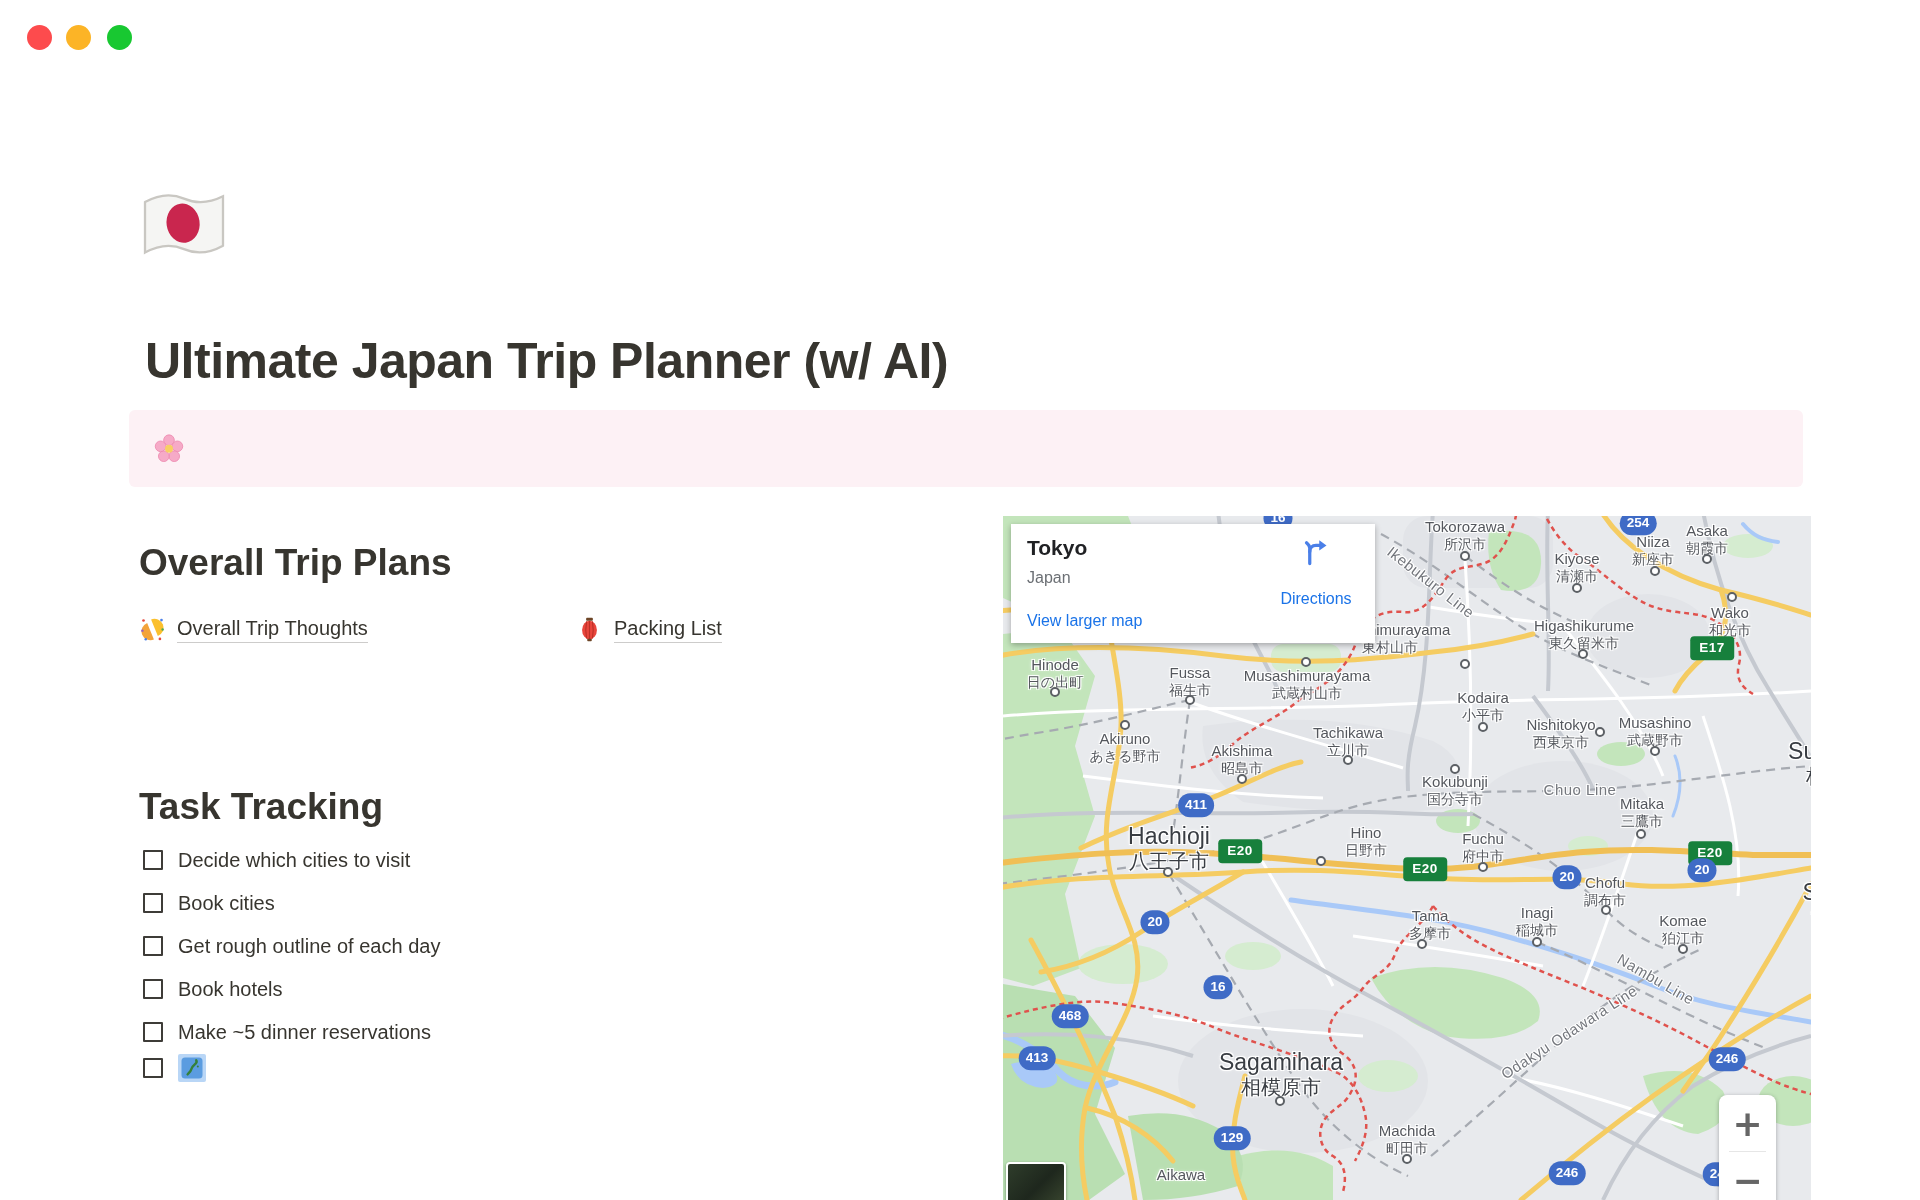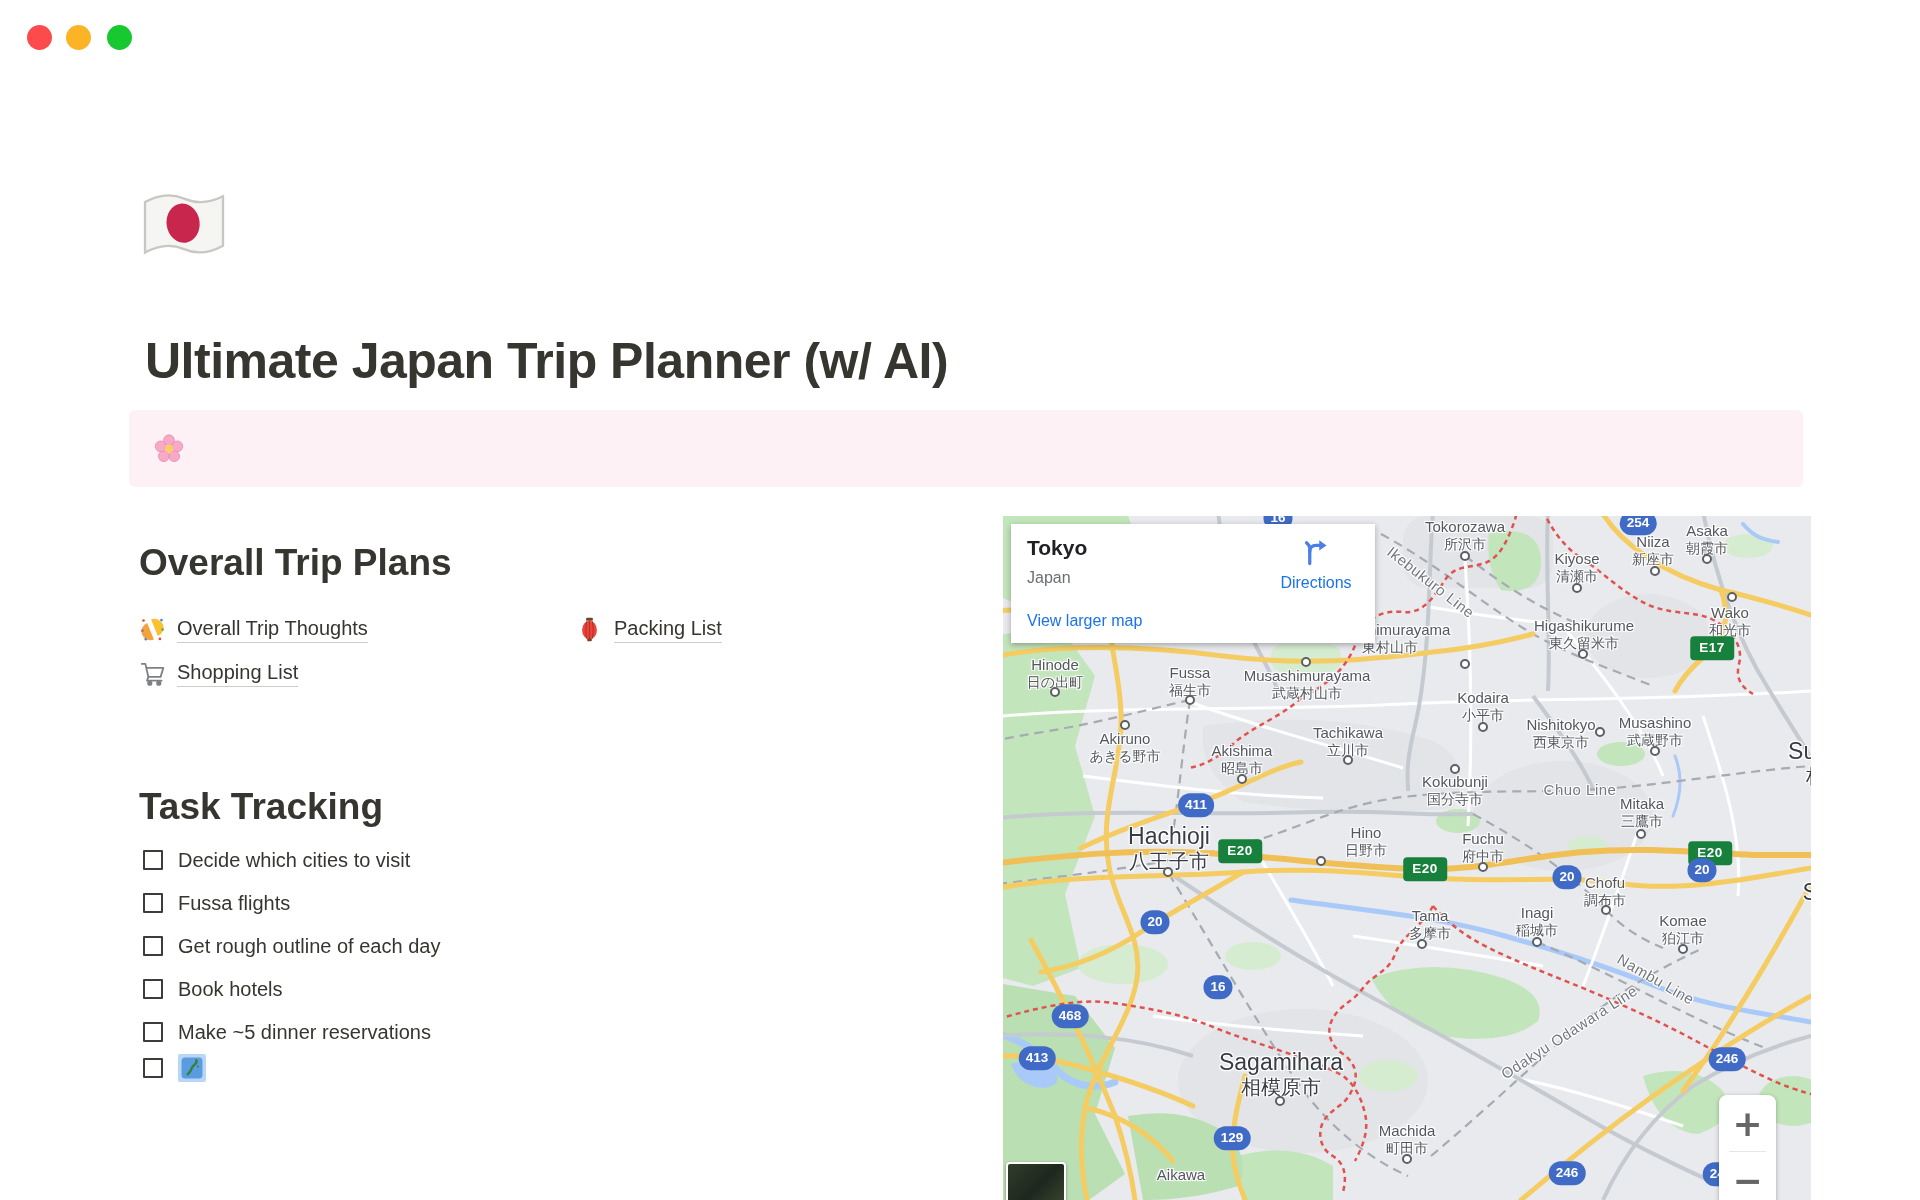--- a/index.html
+++ b/index.html
@@ -39,21 +39,21 @@
     text-shadow:-1px -1px 0 #fff,1px -1px 0 #fff,-1px 1px 0 #fff,1px 1px 0 #fff;}
   .map-dot{position:absolute;width:10px;height:10px;border:2.2px solid #5c6065;background:#fff;border-radius:50%;box-sizing:border-box;transform:translate(-50%,-50%);}
   .map-badge{position:absolute;transform:translate(-50%,-50%);color:#fff;font-weight:bold;font-size:13.5px;line-height:1;padding:5px 7px;white-space:nowrap;}
   .map-badge.blue{background:#3f6bc6;border-radius:12px;}
   .map-badge.green{background:#17803c;border-radius:4px;letter-spacing:0.5px;padding:5px 9px;}
   
   .info-card{position:absolute;left:8px;top:8px;width:364px;height:119px;background:#fff;z-index:5;box-shadow:0 2px 6px rgba(0,0,0,0.3);}
   .ic-title{position:absolute;left:16px;top:12px;font-size:21px;font-weight:bold;color:#202124;}
   .ic-sub{position:absolute;left:16px;top:45px;font-size:16px;color:#6b6f74;}
   .ic-dir{position:absolute;right:14px;top:12px;width:90px;text-align:center;cursor:pointer;}
-  .ic-dir .dlabel{font-size:16px;color:#1a73e8;margin-top:4px;}
+  .ic-dir .dlabel{font-size:16px;color:#1a73e8;margin-top:20px;}
   .ic-view{position:absolute;left:16px;top:88px;font-size:16px;color:#1a73e8;cursor:pointer;}
   
   .zoomctl{position:absolute;left:716px;top:579px;width:57px;height:130px;background:#fff;border-radius:8px;z-index:5;box-shadow:0 1px 4px rgba(0,0,0,0.3);}
   .zbtn{width:57px;height:56px;display:flex;align-items:center;justify-content:center;font-size:36px;font-weight:bold;color:#666;cursor:pointer;font-family:"DejaVu Sans",sans-serif;}
   .zdiv{height:1px;background:#e6e6e6;margin:0 10px;}
   .satthumb{position:absolute;left:3px;top:646px;width:56px;height:40px;border:2px solid #fff;border-radius:4px;z-index:4;cursor:pointer;
     background:linear-gradient(135deg,#2f3d2b 0%,#1e271d 55%,#39462f 100%);box-shadow:0 1px 3px rgba(0,0,0,0.4);}
 </style>
 </head>
 <body>
@@ -111,42 +111,31 @@
     <span class="ico">
       <svg viewBox="0 0 24 24" width="27" height="27">
         <rect x="9" y="1.6" width="6" height="2.6" rx="0.8" fill="#6d4526"></rect>
         <ellipse cx="12" cy="12.4" rx="6.6" ry="8.2" fill="#e8453c"></ellipse>
         <path d="M9.4 4.8 Q8 12.4 9.4 20 M12 4.2 V20.6 M14.6 4.8 Q16 12.4 14.6 20" stroke="#bb3026" stroke-width="1" fill="none"></path>
         <rect x="10" y="20.2" width="4" height="2.2" rx="0.7" fill="#6d4526"></rect>
       </svg>
     </span>
     <span class="lbl">Packing List</span>
   </div>
-  <div class="page-link">
-    <span class="ico">
-      <svg viewBox="0 0 24 24" width="27" height="27" fill="none" stroke="#7d8085" stroke-width="1.6" stroke-linejoin="round" stroke-linecap="round">
-        <path d="M2.5 3.5 h3.2 l2.6 11.5 h10.9 l2.4 -8 H6.6"></path>
-        <path d="M8.3 15 l-1.2 3.4 h13"></path>
-        <circle cx="9.6" cy="20.6" r="1.5" fill="#7d8085"></circle>
-        <circle cx="17.6" cy="20.6" r="1.5" fill="#7d8085"></circle>
-      </svg>
-    </span>
-    <span class="lbl">Shopping List</span>
-  </div>
 </div>
 
 <h2 class="h2" style="left:139px;top:786px;">Task Tracking</h2>
 <div class="todos">
   <div class="todo">
     <span class="cbx"></span>
     <span class="lbl">Decide which cities to visit</span>
   </div>
   <div class="todo">
     <span class="cbx"></span>
-    <span class="lbl">Fussa flights</span>
+    <span class="lbl">Book cities</span>
   </div>
   <div class="todo">
     <span class="cbx"></span>
     <span class="lbl">Get rough outline of each day</span>
   </div>
   <div class="todo">
     <span class="cbx"></span>
     <span class="lbl">Book hotels</span>
   </div>
   <div class="todo">

